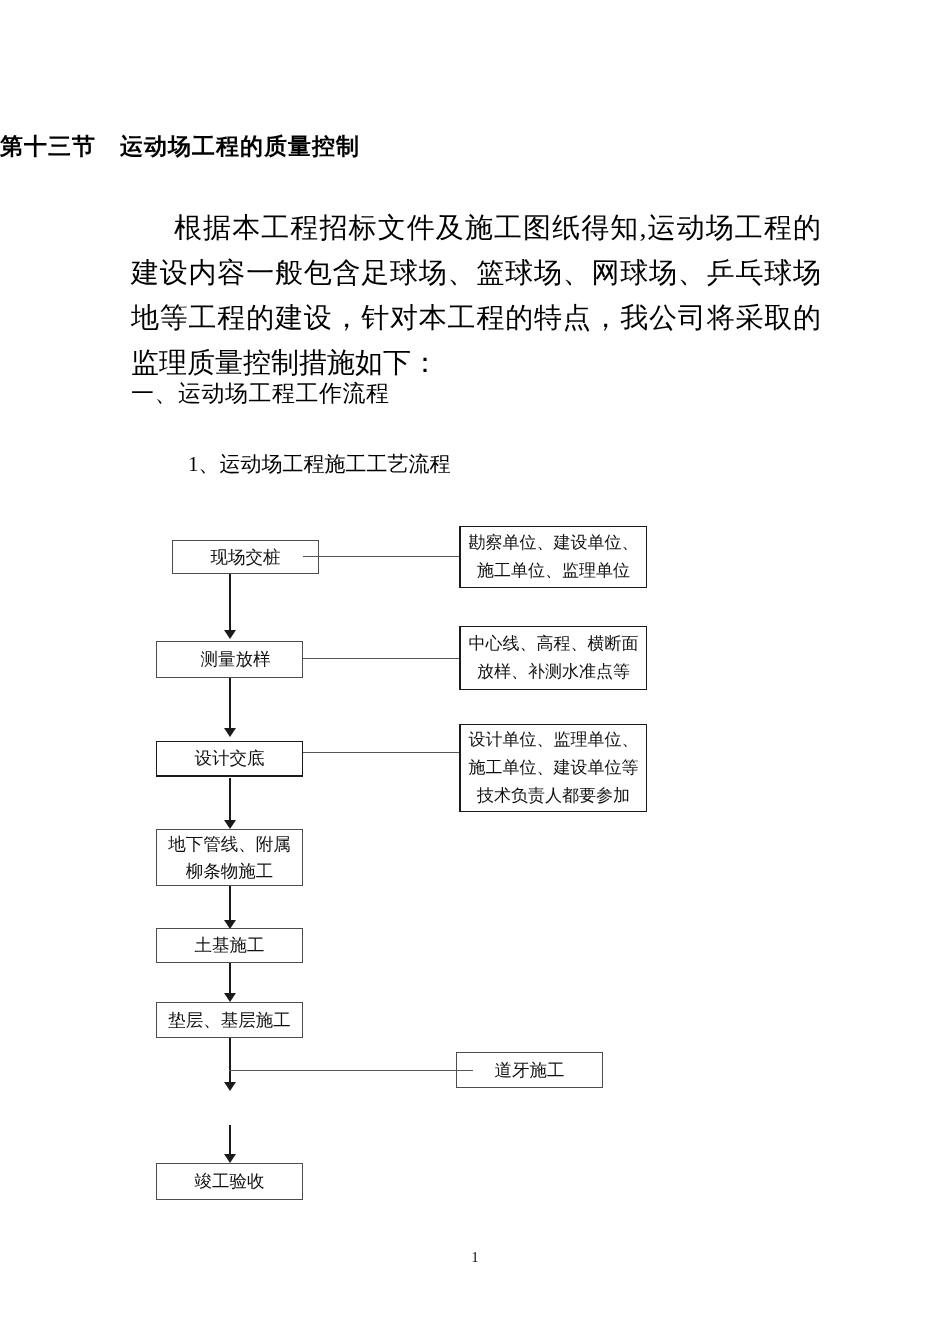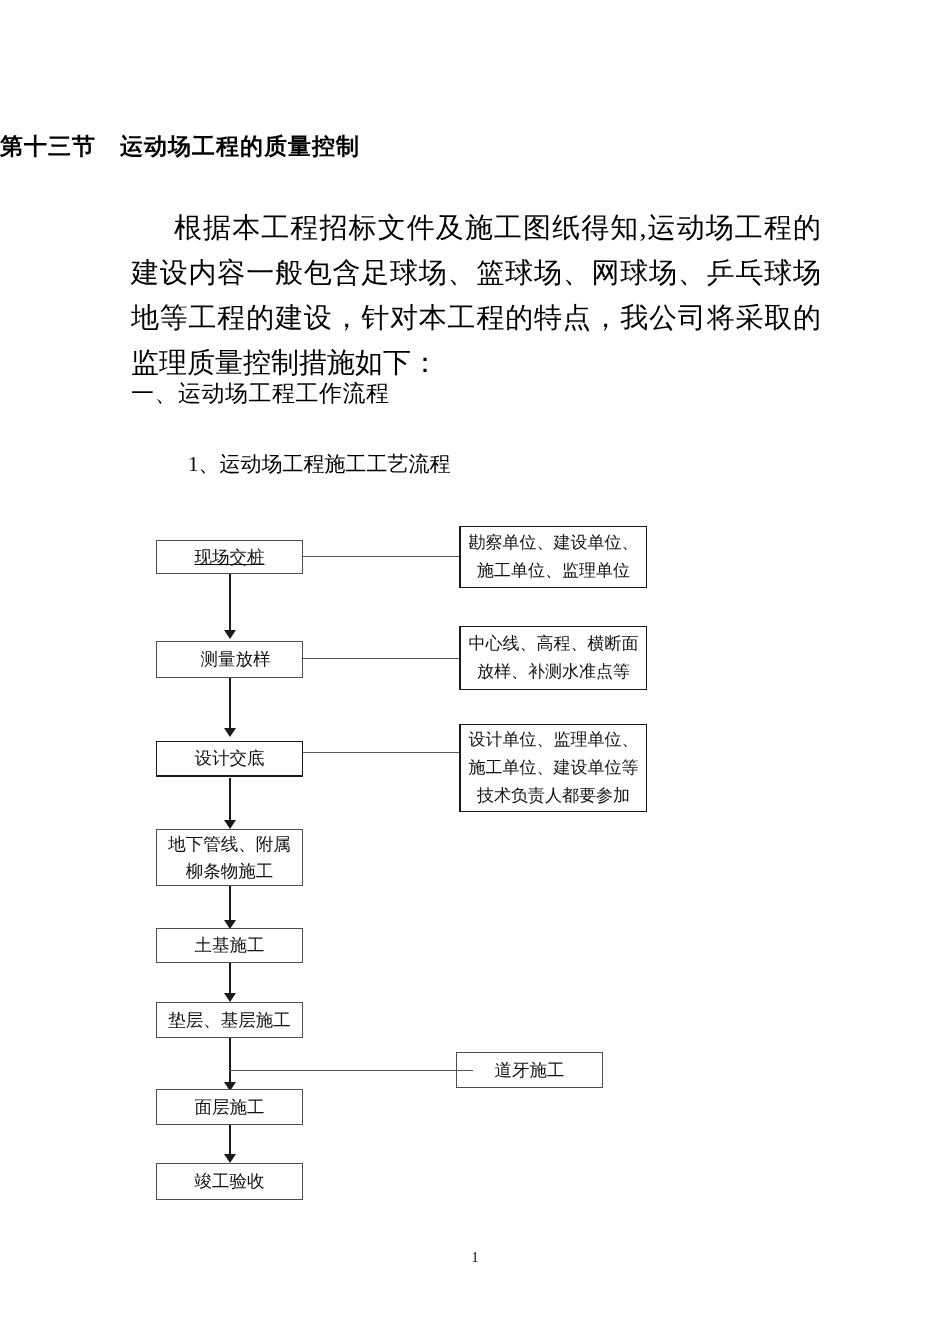--- a/index.html
+++ b/index.html
@@ -121,21 +121,21 @@
   <div class="doc-title">第十三节　运动场工程的质量控制</div>
 
   <div class="body-para">根据本工程招标文件及施工图纸得知,运动场工程的建设内容一般包含足球场、篮球场、网球场、乒乓球场地等工程的建设，针对本工程的特点，我公司将采取的监理质量控制措施如下：</div>
 
   <div class="heading-1">一、运动场工程工作流程</div>
 
   <div class="heading-2">1、运动场工程施工工艺流程</div>
 
   <div id="flow">
 
-    <div class="node" style="left:156px; top:540px; width:147px; height:34px;text-decoration:underline;">现场交桩</div>
+    <div class="node" style="left:172px; top:540px; width:147px; height:34px;">现场交桩</div>
     <div class="node side" style="left:459px; top:526px; width:188px; height:62px;">勘察单位、建设单位、
 施工单位、监理单位</div>
     <div class="hline" style="left:303px; top:556px; width:156px;"></div>
 
     <div class="vline" style="left:229px; top:574px; height:56px;"></div>
     <div class="arrowhead" style="left:224px; top:630px;"></div>
 
     <div class="node" style="left:156px; top:641px; width:147px; height:37px;padding-left:12px;">测量放样</div>
     <div class="node side" style="left:459px; top:626px; width:188px; height:64px;">中心线、高程、横断面
 放样、补测水准点等</div>
@@ -165,21 +165,20 @@
     <div class="arrowhead" style="left:224px; top:993px;"></div>
 
     <div class="node" style="left:156px; top:1002px; width:147px; height:36px;">垫层、基层施工</div>
 
     <div class="vline" style="left:229px; top:1038px; height:44px;"></div>
     <div class="arrowhead" style="left:224px; top:1082px;"></div>
 
     <div class="node" style="left:456px; top:1052px; width:147px; height:36px;">道牙施工</div>
     <div class="hline" style="left:229px; top:1070px; width:244px;"></div>
 
-    <div class="node" style="left:156px; top:1089px; width:147px; height:36px;">面层施工</div>
 
     <div class="vline" style="left:229px; top:1125px; height:29px;"></div>
     <div class="arrowhead" style="left:224px; top:1154px;"></div>
 
     <div class="node" style="left:156px; top:1163px; width:147px; height:37px;">竣工验收</div>
 
   </div>
 
   <div class="page-number">1</div>
 

